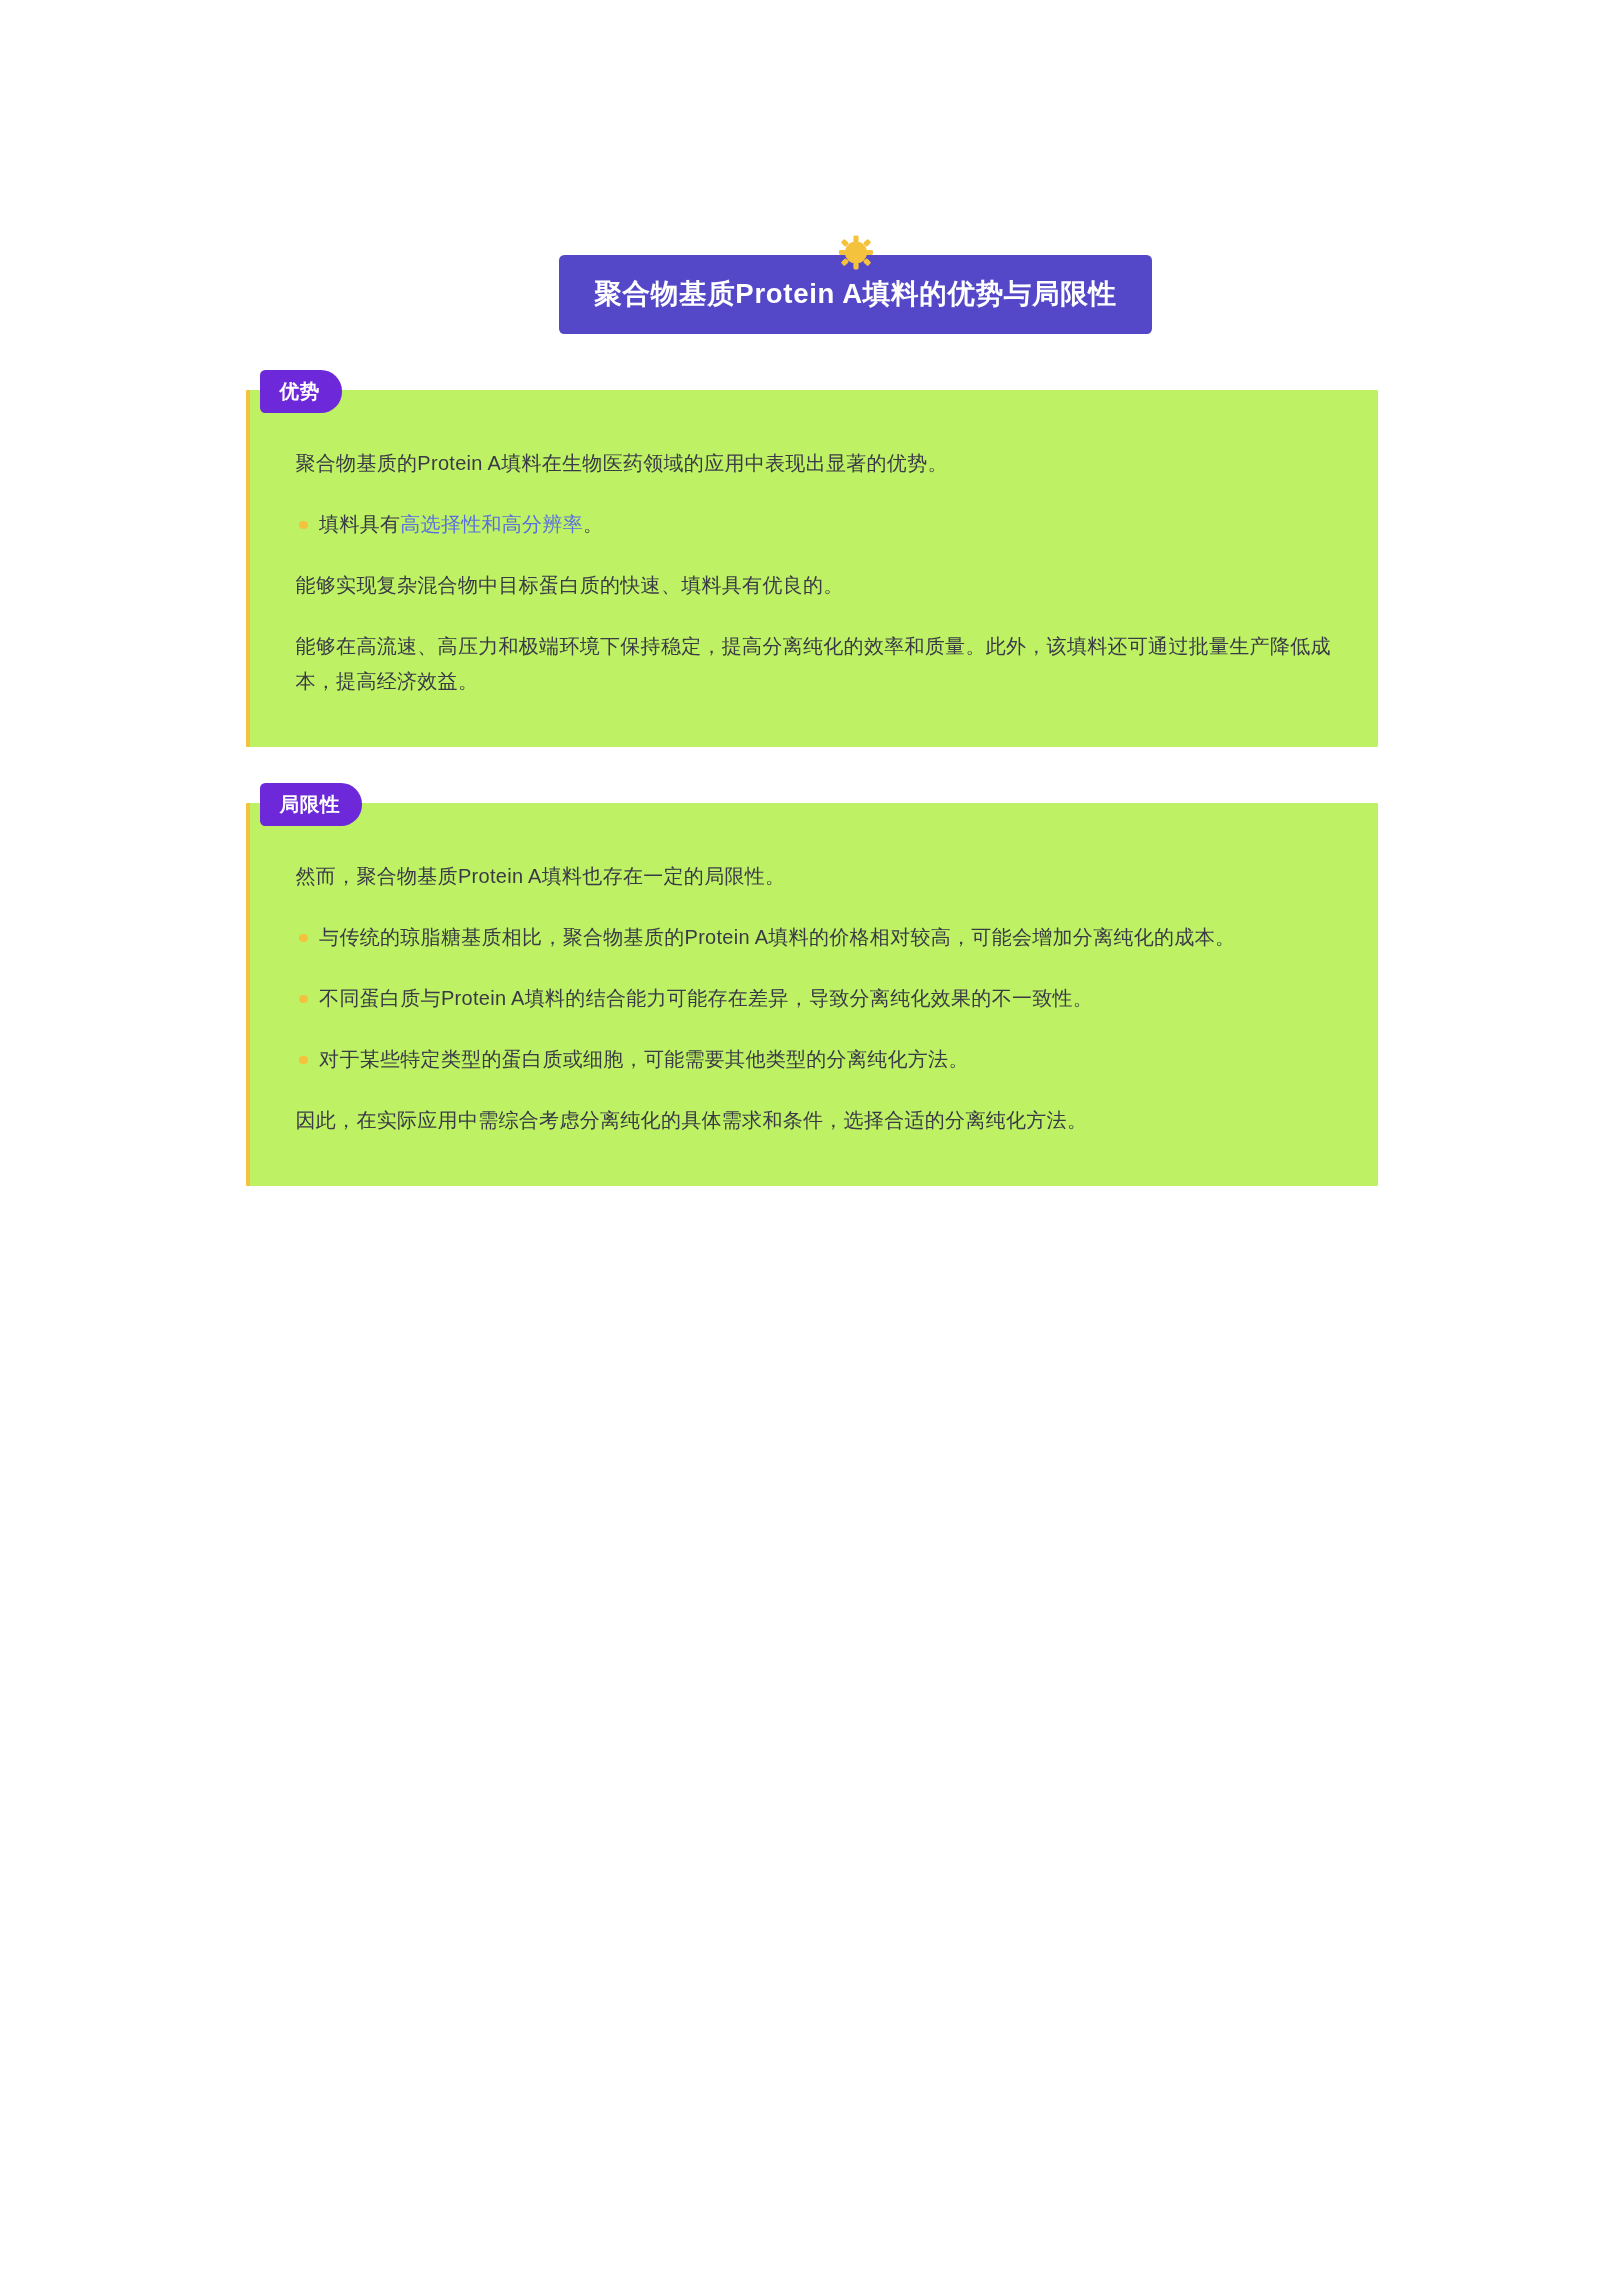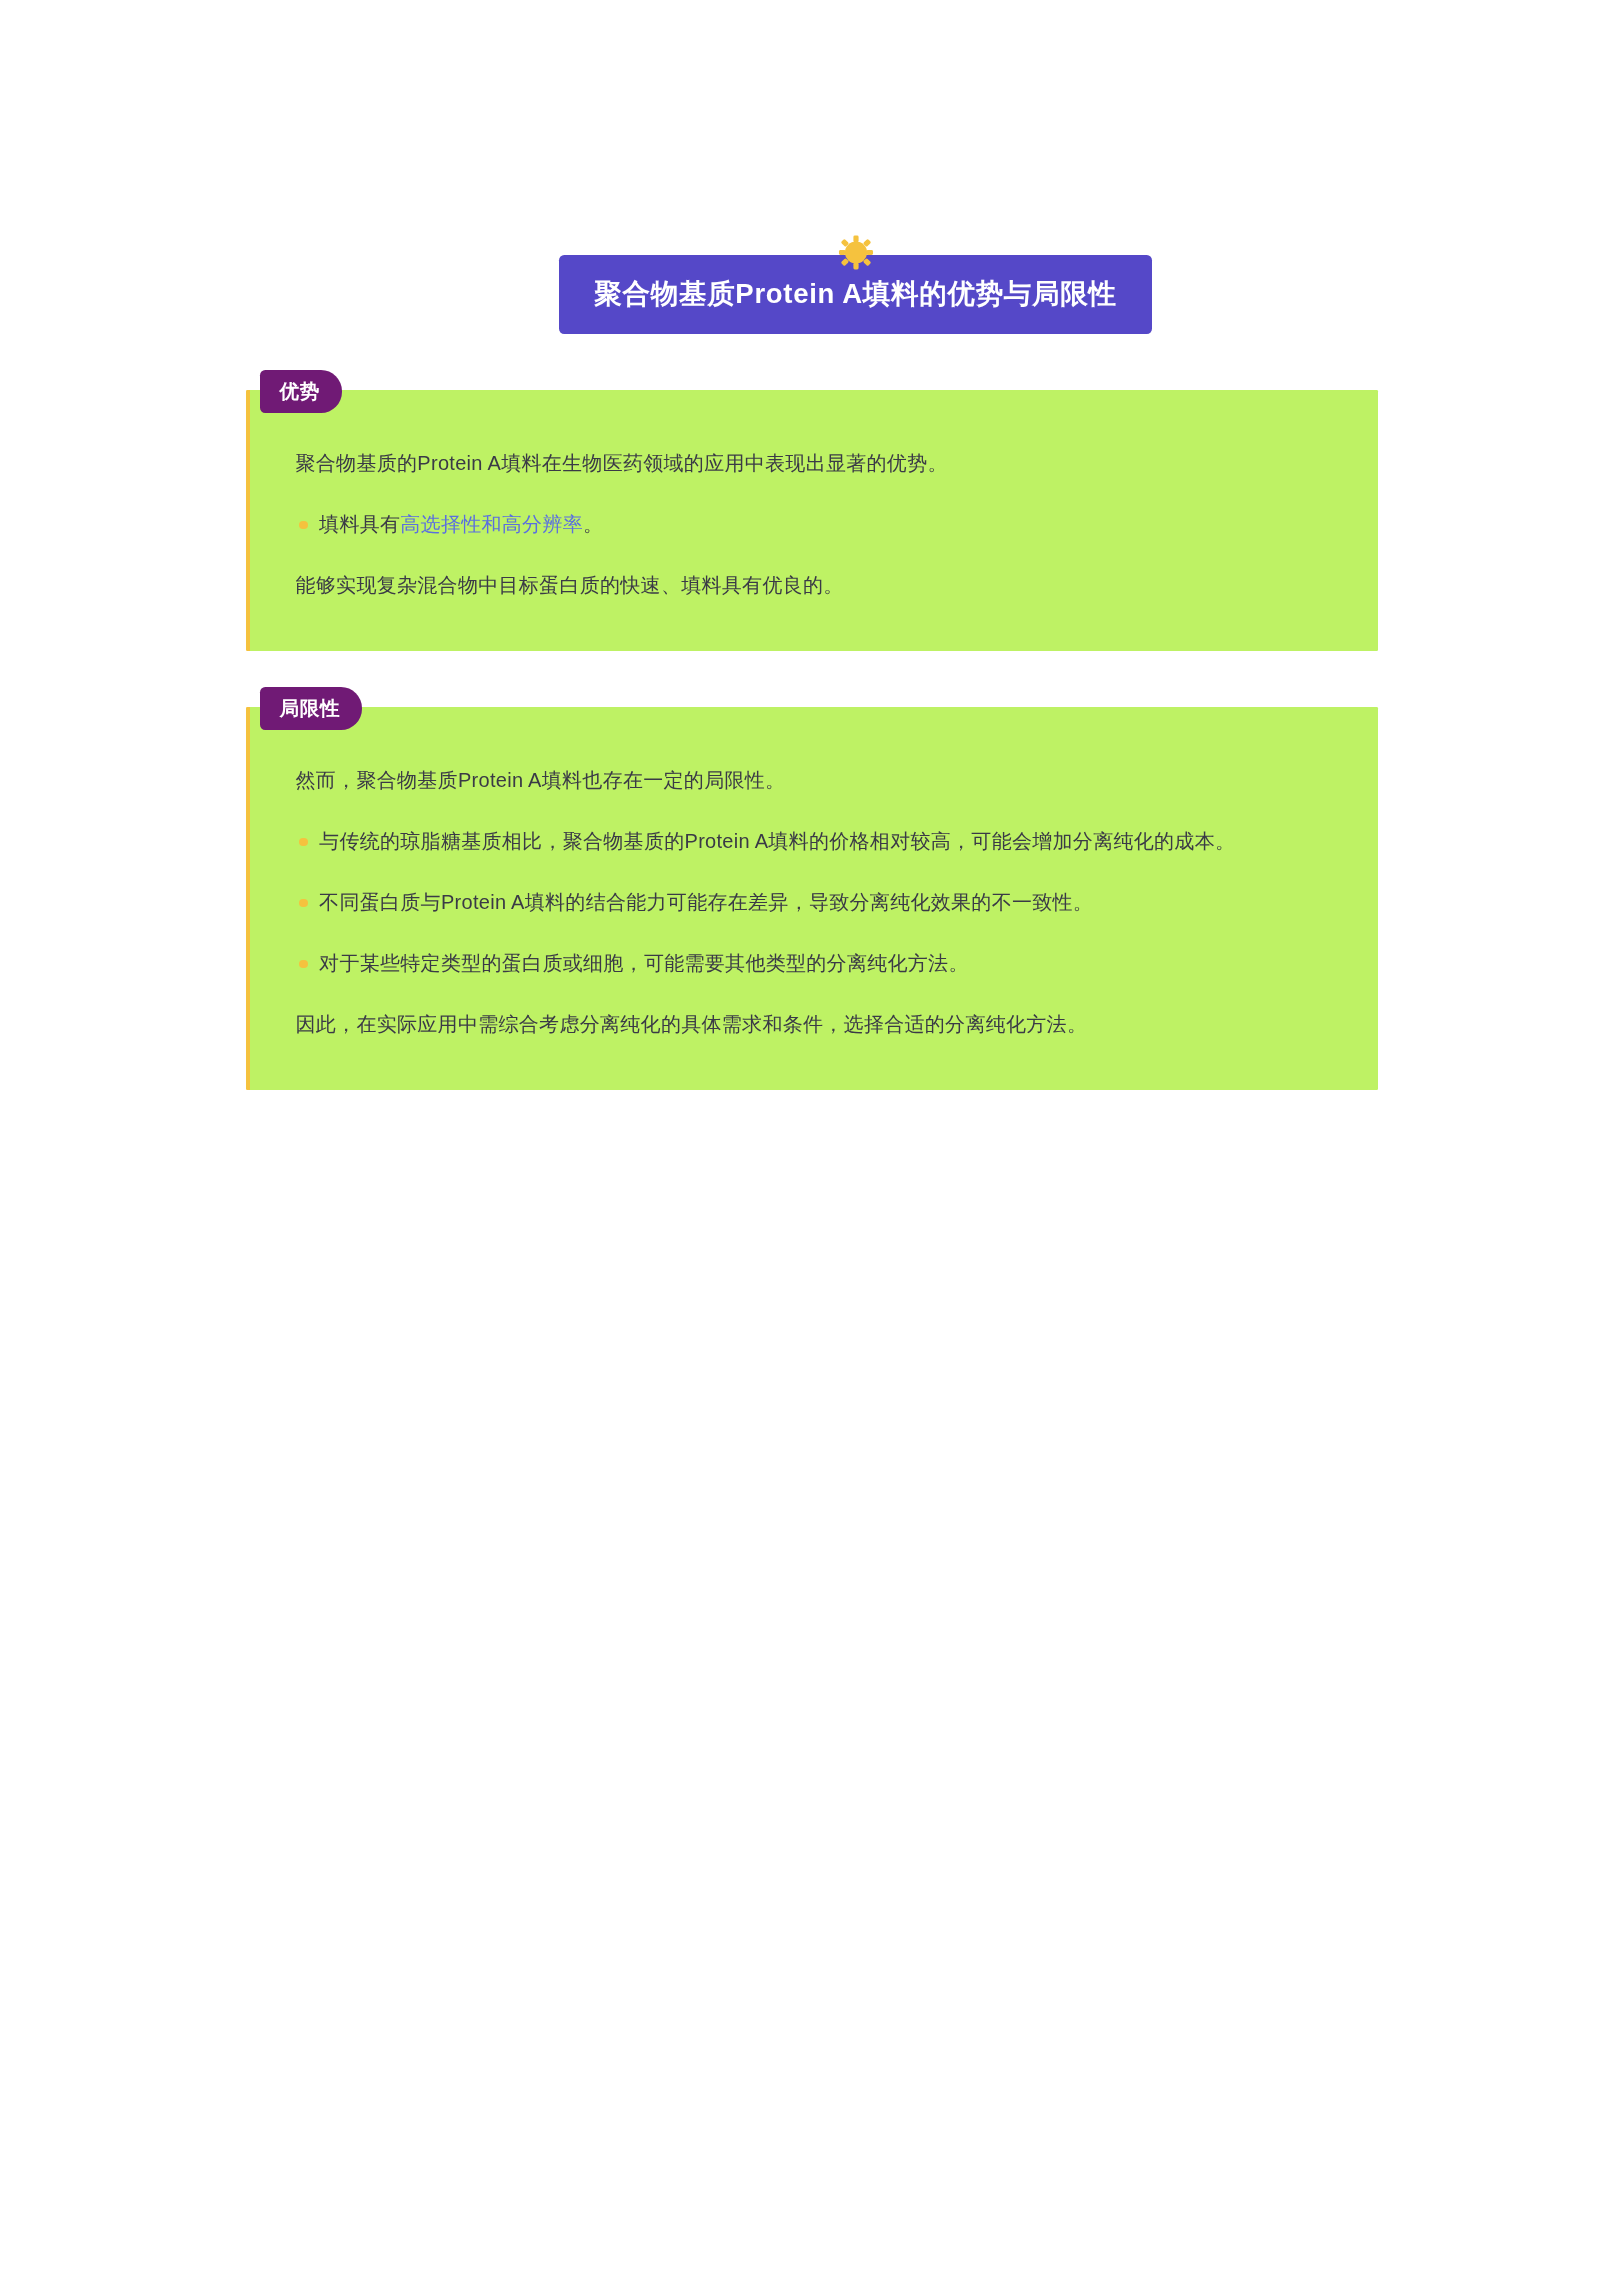--- a/index.html
+++ b/index.html
@@ -71,21 +71,21 @@
     background: #bef264;
     border-left: 4.6px solid #f5c23e;
     box-sizing: border-box;
     padding: 56px 46px 48px 46px;
     border-radius: 1.3px;
   }
   .tag {
     position: absolute;
     top: -19.6px;
     left: 14.4px;
-    background: #701a75;
+    background: #6d28d9;
     color: #ffffff;
     font-size: 19.6px;
     font-weight: bold;
     line-height: 1;
     padding: 11.8px 22px 11.8px 19.6px;
     border-radius: 5.2px 21px 21px 5.2px;
     letter-spacing: 0.7px;
     z-index: 3;
   }
 
@@ -140,20 +140,21 @@
       <div class="title-text">聚合物基质Protein A填料的优势与局限性</div>
     </div>
   </div>
 
   <div class="section">
     <div class="tag">优势</div>
     <div class="section-body">
       <p class="para"><span>聚合物基质的Protein A填料在生物医药领域的应用中表现出显著的优势。</span></p>
       <p class="para bullet"><span>填料具有</span><span class="hl">高选择性和高分辨率</span><span>。</span></p>
       <p class="para"><span>能够实现复杂混合物中目标蛋白质的快速、填料具有优良的。</span></p>
+      <p class="para"><span>能够在高流速、高压力和极端环境下保持稳定，提高分离纯化的效率和质量。此外，该填料还可通过批量生产降低成本，提高经济效益。</span></p>
     </div>
   </div>
 
   <div class="section">
     <div class="tag">局限性</div>
     <div class="section-body">
       <p class="para"><span>然而，聚合物基质Protein A填料也存在一定的局限性。</span></p>
       <p class="para bullet"><span>与传统的琼脂糖基质相比，聚合物基质的Protein A填料的价格相对较高，可能会增加分离纯化的成本。</span></p>
       <p class="para bullet"><span>不同蛋白质与Protein A填料的结合能力可能存在差异，导致分离纯化效果的不一致性。</span></p>
       <p class="para bullet"><span>对于某些特定类型的蛋白质或细胞，可能需要其他类型的分离纯化方法。</span></p>

